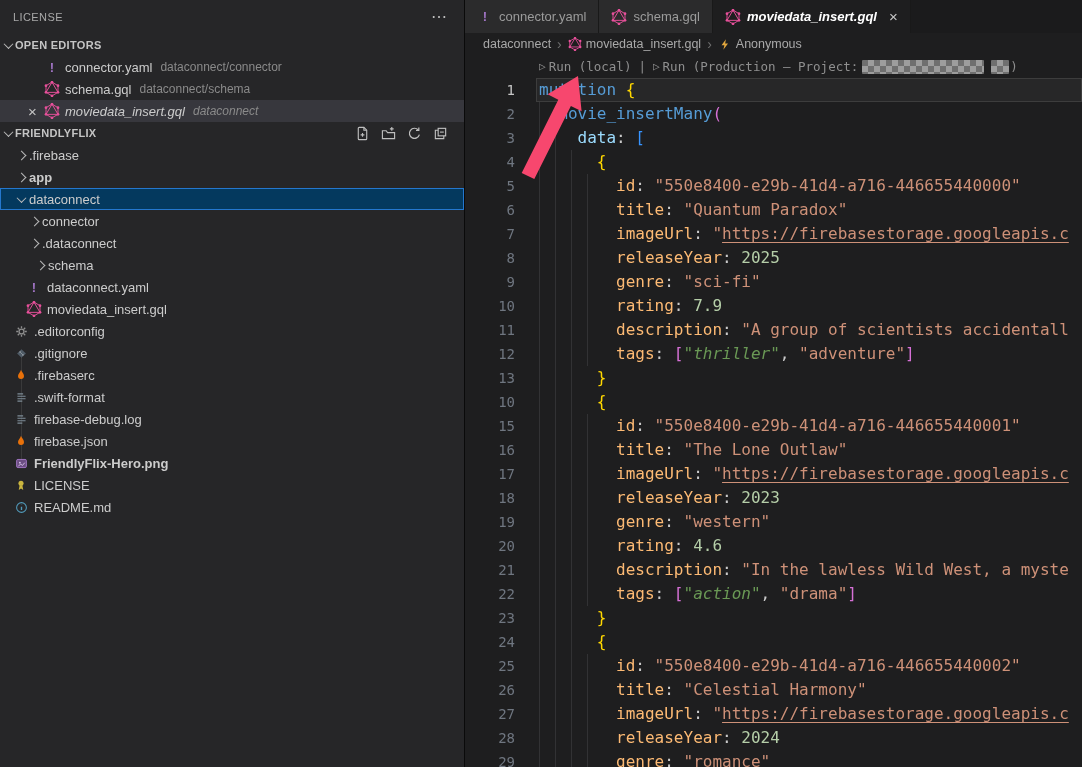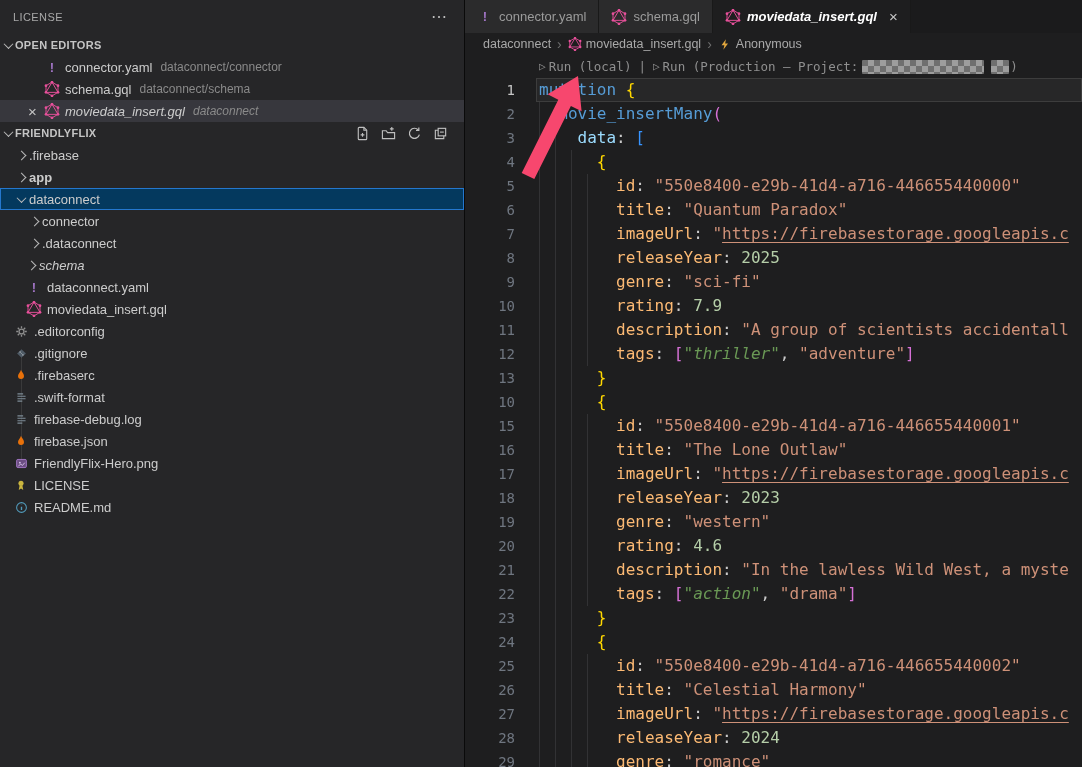--- a/index.html
+++ b/index.html
@@ -210,21 +210,21 @@
           <span class="chev right"></span>
         </span>
         <span class="name">connector</span>
       </div>
       <div class="row tree-row" style="padding-left: 26px;">
         <span class="twisty">
           <span class="chev right"></span>
         </span>
         <span class="name">.dataconnect</span>
       </div>
-      <div class="row tree-row" style="padding-left: 23px; font-style: italic;">
+      <div class="row tree-row" style="padding-left: 32px;">
         <span class="twisty">
           <span class="chev right"></span>
         </span>
         <span class="name">schema</span>
       </div>
       <div class="row tree-row" style="padding-left: 26px;">
         <span class="ic ic-yaml">!</span>
         <span class="name">dataconnect.yaml</span>
       </div>
       <div class="row tree-row" style="padding-left: 26px;">
@@ -289,21 +289,21 @@
         <span class="name">firebase-debug.log</span>
       </div>
       <div class="row tree-row" style="padding-left: 13px;">
         <span class="ic">
           <svg width="12" height="14" viewBox="0 0 16 16">
             <path d="M8 1C8.7 3.9 12 5.7 12 9.3A4 4 0 0 1 4 9.3C4 6.4 7.3 4.2 8 1Z" fill="#E8710A"></path>
           </svg>
         </span>
         <span class="name">firebase.json</span>
       </div>
-      <div class="row tree-row" style="padding-left: 13px;">
+      <div class="row tree-row" style="padding-left: 13px; font-weight: bold;">
         <span class="ic">
           <svg width="13" height="13" viewBox="0 0 16 16">
             <rect x="2" y="3" width="12" height="10" rx="1.5" fill="#6B4D82" stroke="#B180D7" stroke-width="1"></rect>
             <circle cx="6" cy="7" r="1.1" fill="#D8C7EA"></circle>
             <path d="M4 11.5l3-3 2 2 3-3.5" stroke="#D8C7EA" stroke-width="1.1" fill="none"></path>
           </svg>
         </span>
         <span class="name">FriendlyFlix-Hero.png</span>
       </div>
       <div class="row tree-row" style="padding-left: 13px;">

